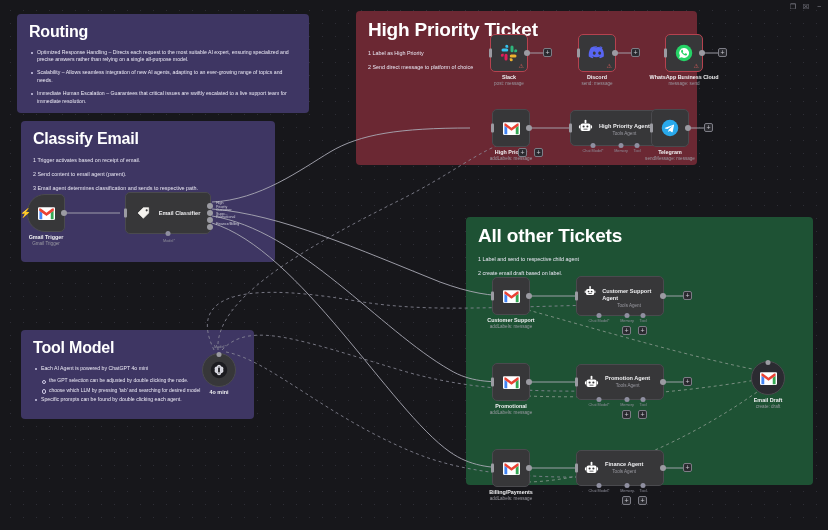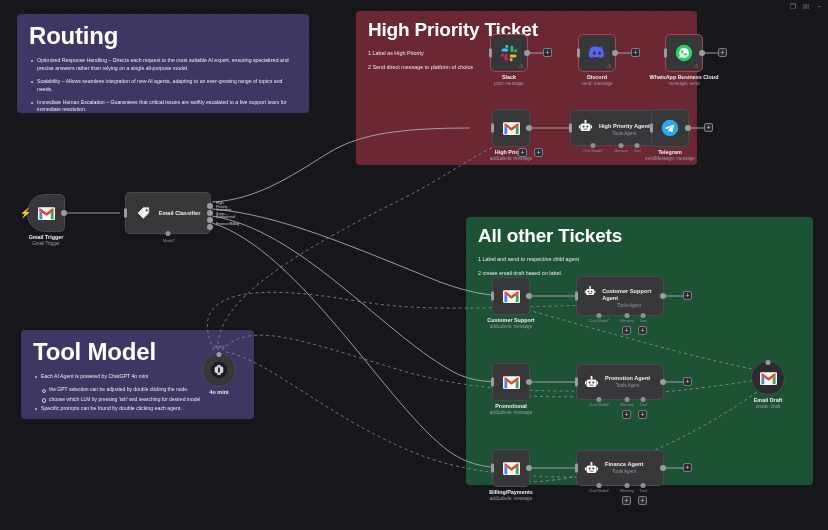--- a/index.html
+++ b/index.html
@@ -28,21 +28,21 @@
   .sticky.purple { background: #3e3663; }
   .sticky.red    { background: #6b2833; }
   .sticky.green  { background: #1e5234; }
   .sticky h2 {
     color: #ffffff;
     font-weight: 700;
     letter-spacing: -0.2px;
     line-height: 1.1;
     margin-bottom: 8px;
   }
-  .sticky.purple h2 { font-size: 24px; }
+  .sticky.purple h2 { font-size: 16px; }
   .sticky.red h2    { font-size: 19px; }
   .sticky.green h2  { font-size: 19px; }
   .sticky .line {
     color: #e9e7f3;
     font-size: 5.4px;
     line-height: 1.55;
     margin-bottom: 6px;
   }
   .sticky ul { list-style: none; }
   .sticky li {
@@ -242,20 +242,26 @@
   <div class="sticky purple" id="note-routing">
     <h2>Routing</h2>
     <ul>
       <li>Optimized Response Handling – Directs each request to the most suitable AI expert, ensuring specialized and precise answers rather than relying on a single all-purpose model.</li>
       <li>Scalability – Allows seamless integration of new AI agents, adapting to an ever-growing range of topics and needs.</li>
       <li>Immediate Human Escalation – Guarantees that critical issues are swiftly escalated to a live support team for immediate resolution.</li>
 
     </ul>
   </div>
 
+  <div class="sticky purple" id="note-classify">
+    <h2>Classify Email</h2>
+    <div class="line">1 Trigger activates based on receipt of email.</div>
+    <div class="line">2 Send content to email agent (parent).</div>
+    <div class="line">3 Email agent determines classification and sends to respective path.</div>
+  </div>
 
   <div class="sticky purple" id="note-agent">
     <h2>Tool Model</h2>
     <ul>
       <li>Each AI Agent is powered by ChatGPT 4o mini</li>
       <li class="sub">the GPT selection can be adjusted by double clicking the node.</li>
       <li class="sub">choose which LLM by pressing 'tab' and searching for desired model</li>
       <li>Specific prompts can be found by double clicking each agent.</li>
     </ul>
   </div>

